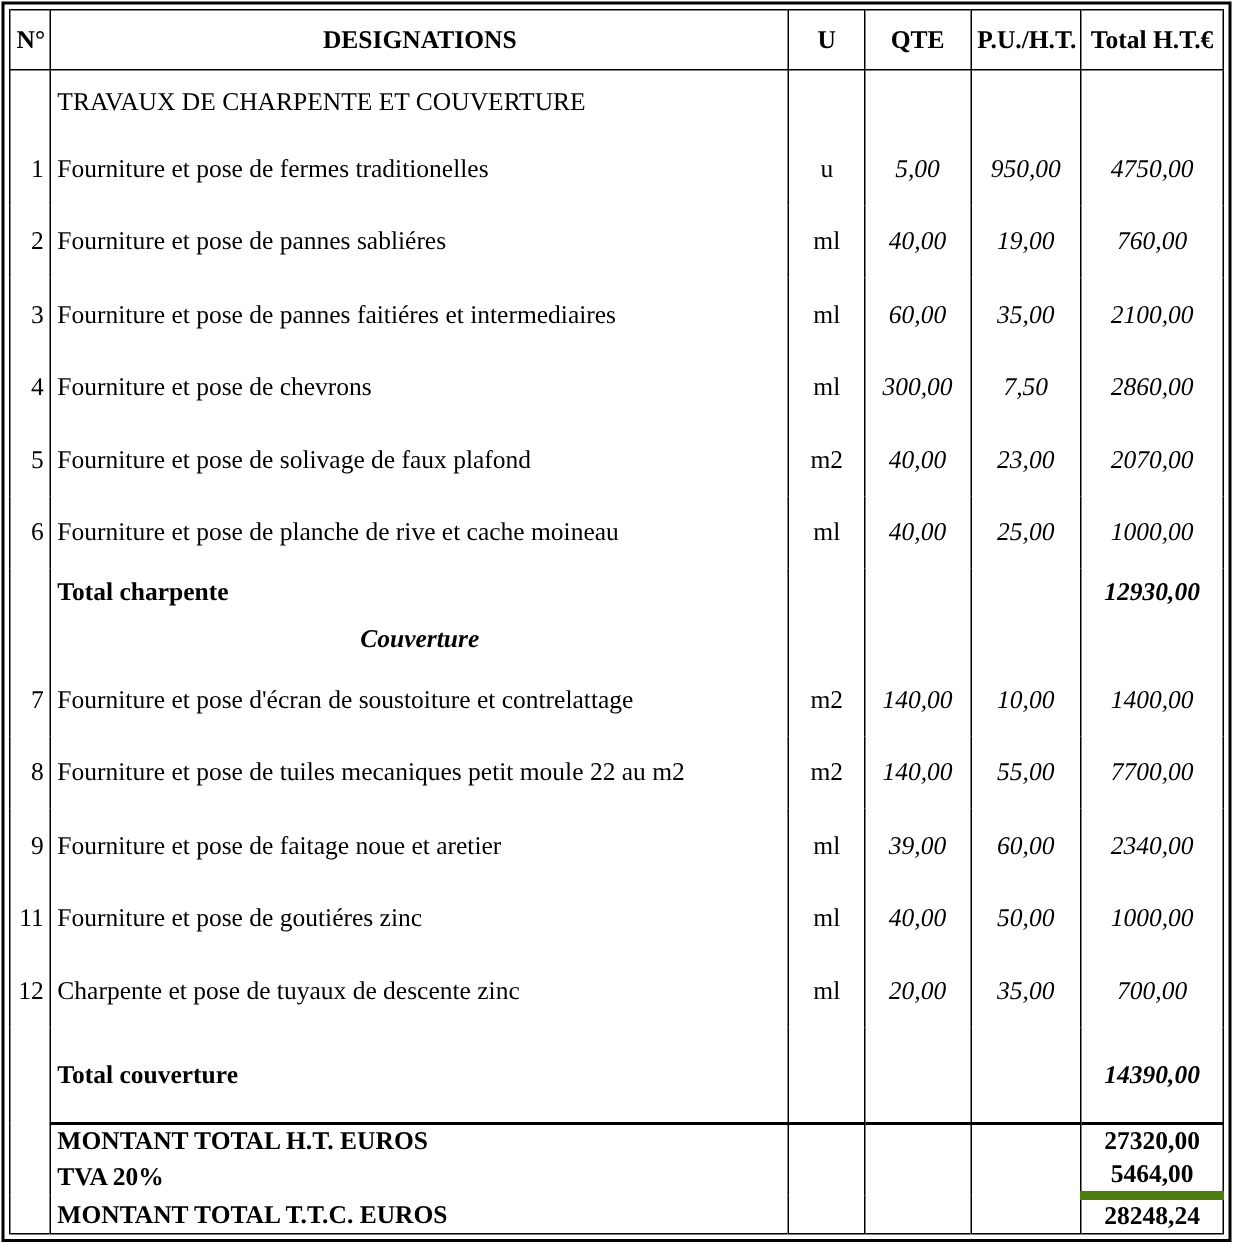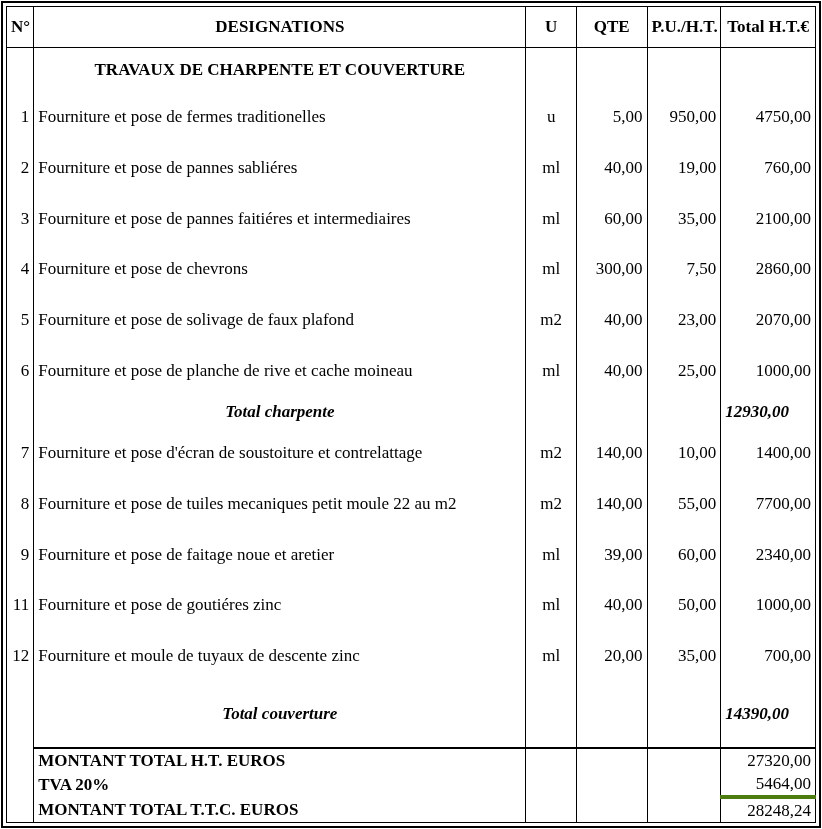--- a/index.html
+++ b/index.html
@@ -34,34 +34,34 @@
     border-bottom:1px solid #000; font-weight:bold; text-align:center;
     height:36px; font-size:17px;
   }
   tr.r-title td   { height:38px; }
   tr.r-sub td     { height:29px; }
   tr.r-item td    { height:44px; }
   tr.r-total td   { height:28px; }
   tr.r-total2 td  { height:58px; }
   tr.r-sum td     { height:21px; }
 
-  .t-section { font-weight:bold; text-align:center; }
+  .t-section { font-weight:normal; text-align:left; }
   .t-sub     { font-weight:bold; font-style:italic; text-align:center; }
-  .t-totlbl  { font-weight:bold; font-style:italic; text-align:center; }
-  .t-totval  { font-weight:bold; font-style:italic; text-align:left; }
-  .num       { text-align:right; }
+  .t-totlbl  { font-weight:bold; text-align:left; }
+  .t-totval  { font-weight:bold; font-style:italic; text-align:center; }
+  .num       { text-align:center;font-style:italic; }
   .unit      { text-align:center; }
   .no        { text-align:right; padding-right:5px; }
   .sum-lbl   { font-weight:bold; text-align:left; }
-  .sum-val   { font-weight:normal; text-align:right; }
+  .sum-val   { font-weight:bold; text-align:center; }
 
   
   tr.sum-first td { border-top:2px solid #000;margin-top:41px; }
   tr.sum-first td.no-rule { border-top:1px solid transparent; border-top-width:0; }
-  td.rule-under { border-bottom:4px solid #4d7c0f; }
+  td.rule-under { border-bottom:6px solid #4d7c0f; }
 </style>
 </head>
 <body>
 
 <div class="sheet">
   <div class="frame">
     <table class="devis">
       <colgroup>
         <col class="c-no">
           <col class="c-des">
@@ -142,20 +142,28 @@
 
       <tr class="r-total">
         <td></td>
         <td class="t-totlbl">Total charpente</td>
         <td></td>
         <td></td>
         <td></td>
         <td class="t-totval">12930,00</td>
       </tr>
 
+      <tr class="r-sub">
+        <td></td>
+        <td class="t-sub">Couverture</td>
+        <td></td>
+        <td></td>
+        <td></td>
+        <td></td>
+      </tr>
 
       <tr class="r-item">
         <td class="no">7</td>
         <td>Fourniture et pose d'écran de soustoiture et contrelattage</td>
         <td class="unit">m2</td>
         <td class="num">140,00</td>
         <td class="num">10,00</td>
         <td class="num">1400,00</td>
       </tr>
       <tr class="r-item">
@@ -177,21 +185,21 @@
       <tr class="r-item">
         <td class="no">11</td>
         <td>Fourniture et pose de goutiéres zinc</td>
         <td class="unit">ml</td>
         <td class="num">40,00</td>
         <td class="num">50,00</td>
         <td class="num">1000,00</td>
       </tr>
       <tr class="r-item">
         <td class="no">12</td>
-        <td>Fourniture et moule de tuyaux de descente zinc</td>
+        <td>Charpente et pose de tuyaux de descente zinc</td>
         <td class="unit">ml</td>
         <td class="num">20,00</td>
         <td class="num">35,00</td>
         <td class="num">700,00</td>
       </tr>
 
       <tr class="r-total2">
         <td></td>
         <td class="t-totlbl">Total couverture</td>
         <td></td>

